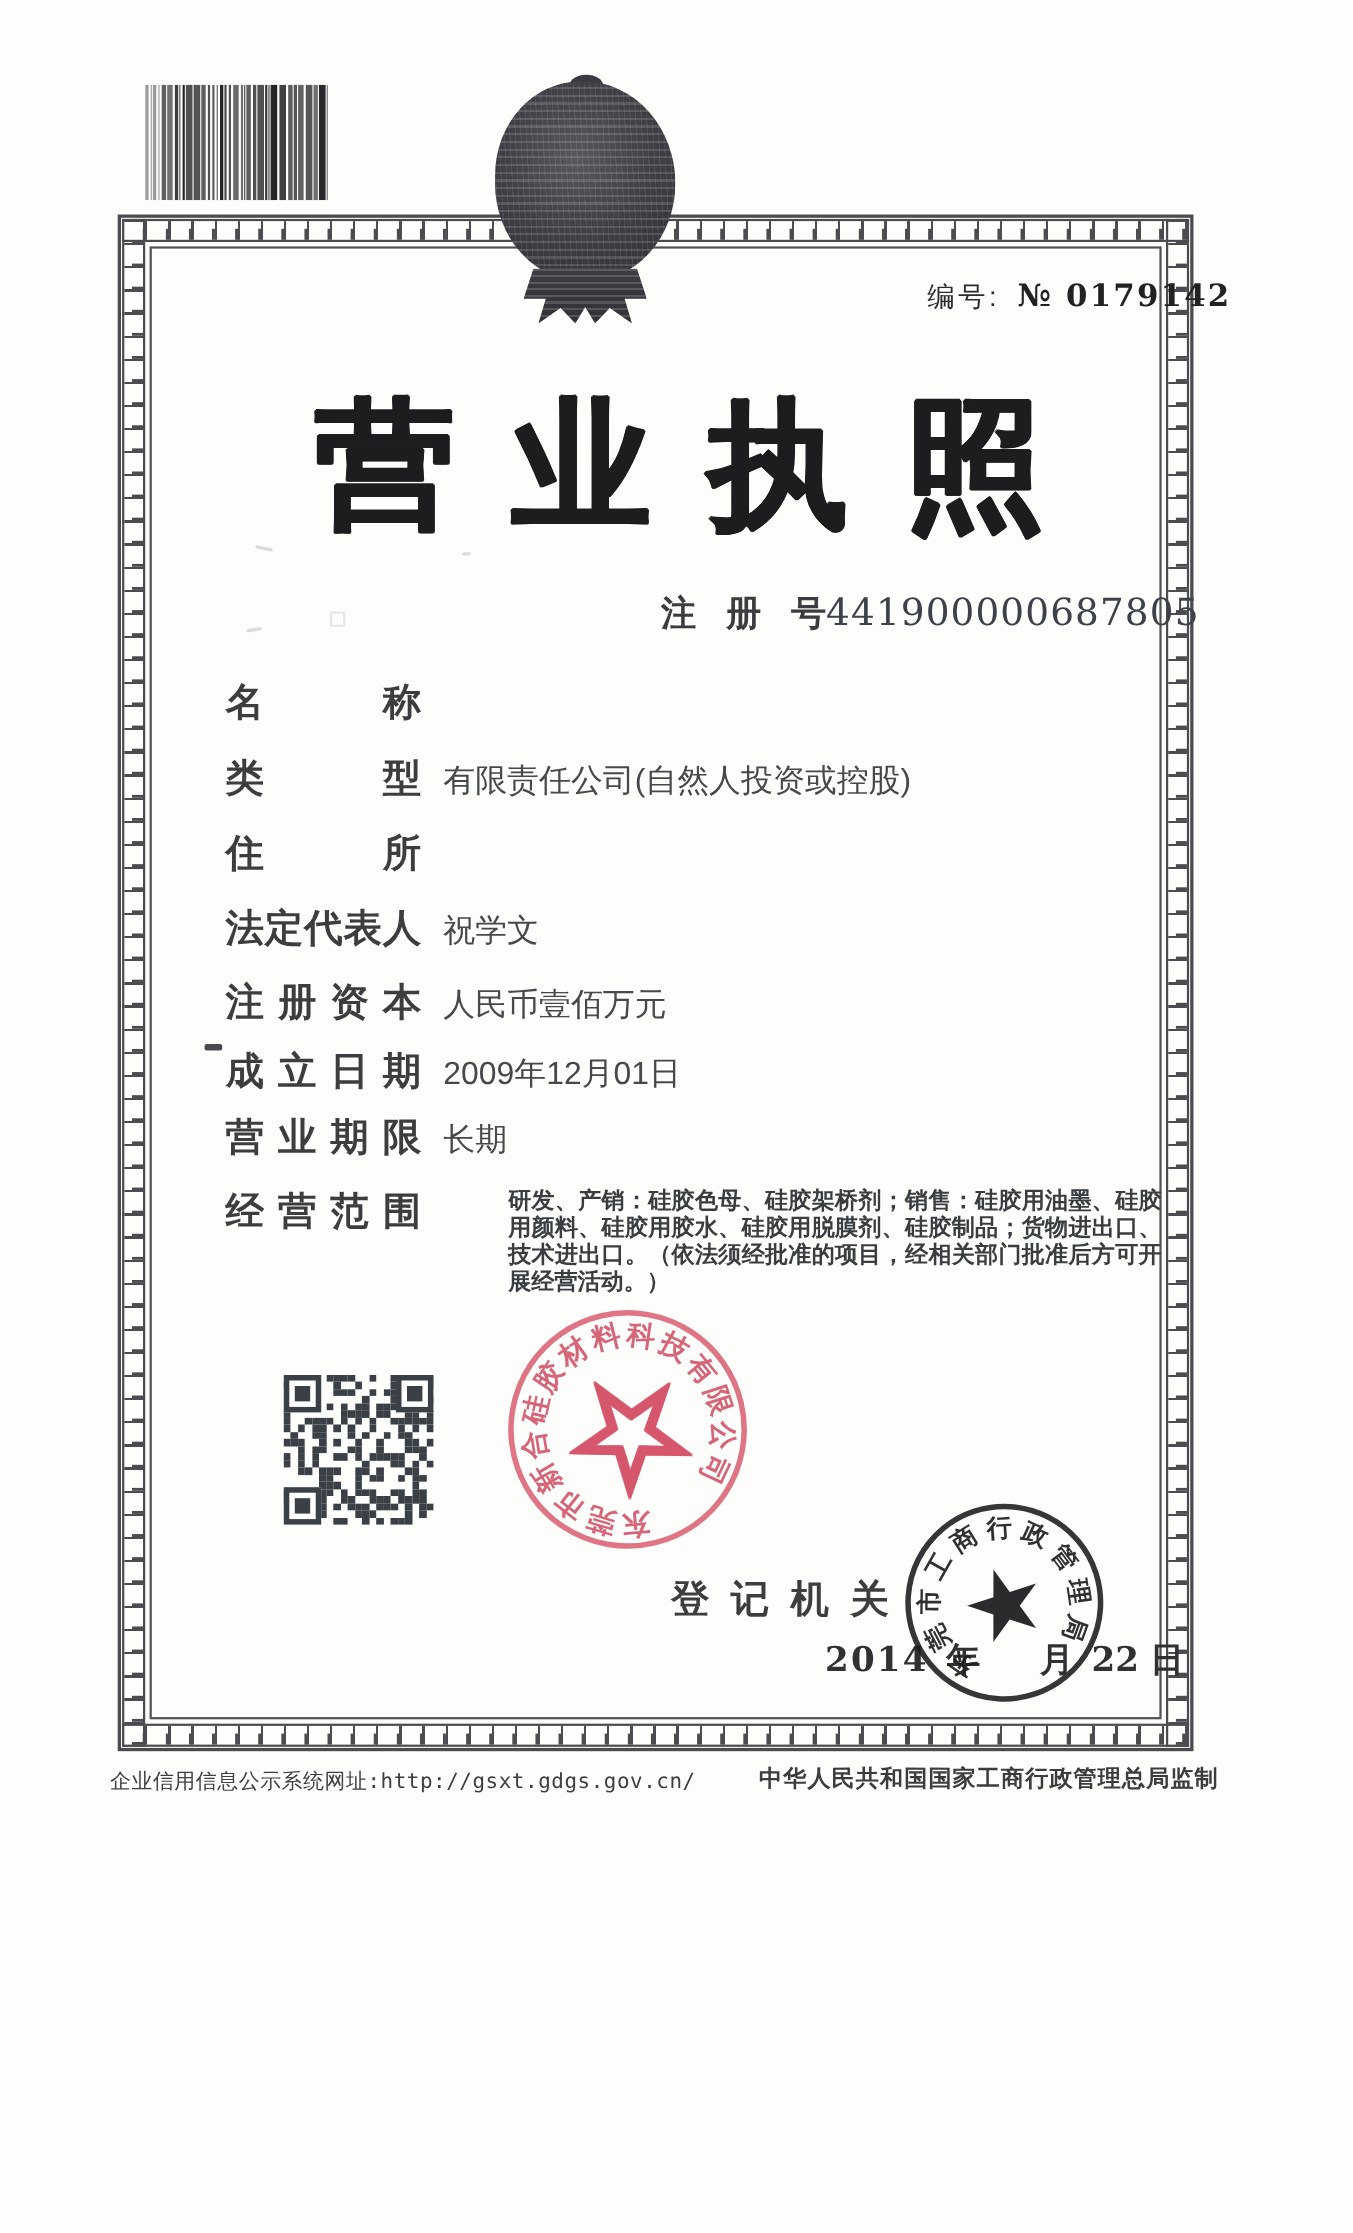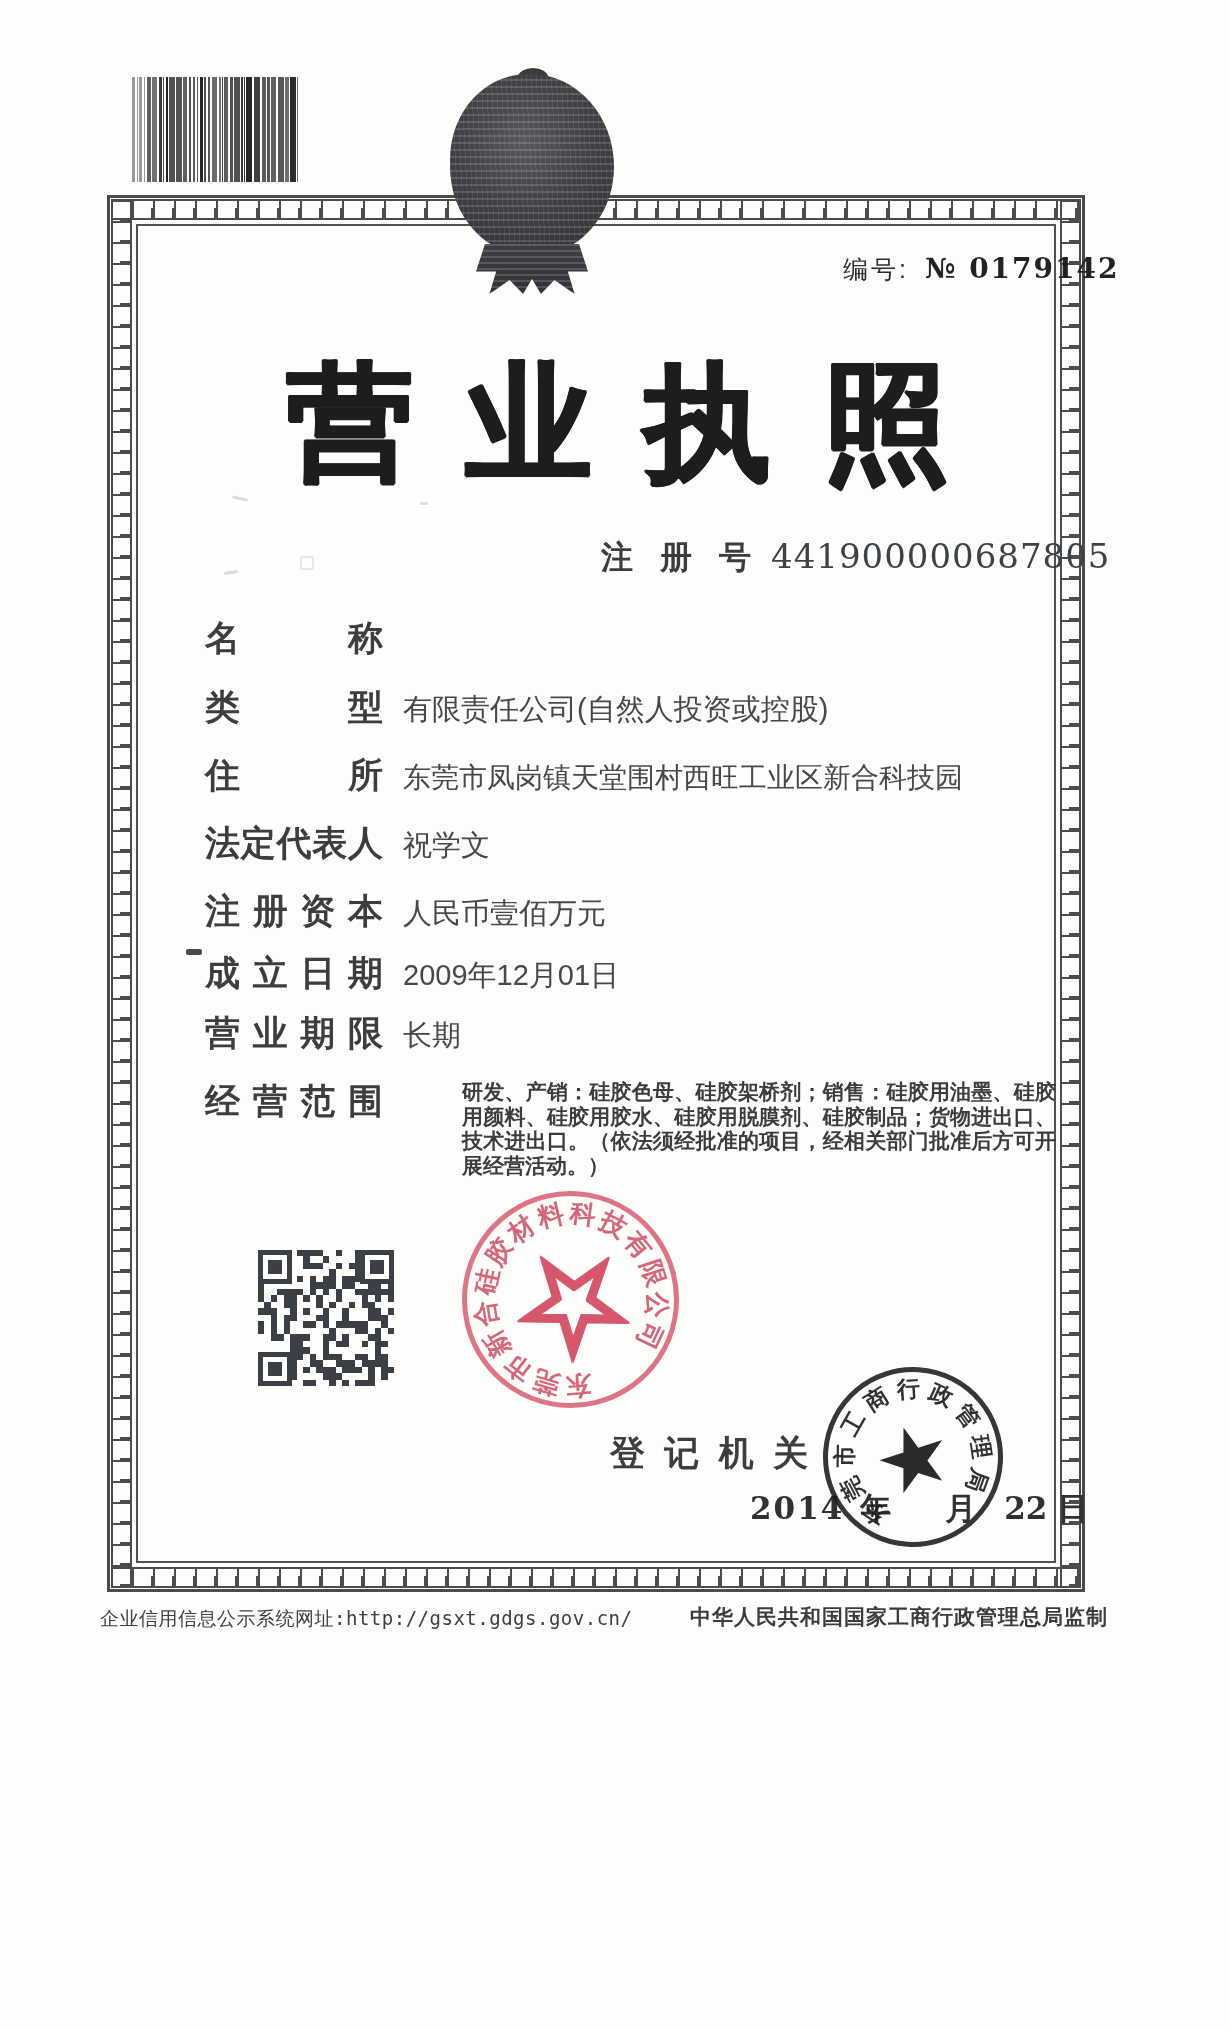--- a/index.html
+++ b/index.html
@@ -45,21 +45,21 @@
   .serial .lbl{font-size:25px;letter-spacing:3px;}
   .serial .no{font-family:"DejaVu Serif","Liberation Serif",serif;font-weight:bold;font-size:28px;margin-left:16px;letter-spacing:2px;color:#222;}
 
   .title{left:287px;top:349px;width:662px;height:148px;display:flex;justify-content:space-between;
     font-size:126px;font-weight:900;color:#1d1d1f;line-height:148px;
     text-shadow:1.5px 0 currentColor,-1.5px 0 currentColor,0 1.5px currentColor,0 -1.5px currentColor,
       1px 1px currentColor,-1px -1px currentColor,1px -1px currentColor,-1px 1px currentColor;}
 
   .regline{left:601px;top:536px;display:flex;align-items:baseline;}
   .regline .lbl{width:150px;display:flex;justify-content:space-between;font-size:32px;color:#3c3c40;font-weight:600;}
-  .regline .num{font-family:"DejaVu Serif","Liberation Serif",serif;font-size:34px;color:#3d4249;margin-left:20px;letter-spacing:1px;}
+  .regline .num{font-family:"DejaVu Serif","Liberation Serif",serif;font-size:34px;color:#3d4249;letter-spacing:1px;}
 
   .row{position:absolute;left:205px;z-index:4;display:flex;align-items:baseline;}
   .row .lbl{width:178px;display:flex;justify-content:space-between;font-size:35px;font-weight:600;color:#3d3d40;flex:none;}
   .row .val{margin-left:20px;font-size:29px;color:#46494c;white-space:nowrap;}
   .scope-text{left:462px;top:1080px;width:594px;font-size:21px;line-height:24.5px;color:#3a3d40;
     text-align:justify;word-break:break-all;font-weight:600;}
 
   
   .qr{position:absolute;left:258px;top:1250px;width:136px;height:136px;z-index:4;display:grid;
     grid-template:repeat(21,1fr)/repeat(21,1fr);}
@@ -81,21 +81,21 @@
   .stamp-black .ring-text{font-size:23px;font-weight:bold;}
   .stamp-black .star{position:absolute;left:50%;top:52%;transform:translate(-50%,-52%);font-size:86px;color:rgba(25,25,27,.92);}
 
   .registrar{left:610px;top:1430px;width:198px;display:flex;justify-content:space-between;
     font-size:35px;font-weight:600;color:#3d3d40;}
 
   .dateline{left:750px;top:1488px;display:flex;align-items:baseline;color:#313134;font-size:31px;font-weight:600;}
   .dateline .y{font-family:"DejaVu Serif","Liberation Serif",serif;font-weight:bold;letter-spacing:2px;}
   .dateline .u1{margin-left:16px;}
   .dateline .u2{margin-left:54px;}
-  .dateline .d{margin-left:28px;font-family:"DejaVu Serif","Liberation Serif",serif;font-weight:bold;text-align:right;}
+  .dateline .d{margin-left:16px;font-family:"DejaVu Serif","Liberation Serif",serif;font-weight:bold;text-align:right;}
   .dateline .u3{margin-left:10px;}
 
   .footer-left{left:100px;top:1606px;font-size:19px;color:#3f3f42;letter-spacing:.5px;font-family:"DejaVu Sans Mono","Liberation Mono",monospace;}
   .footer-right{left:690px;top:1603px;font-size:21px;color:#3c3c3f;letter-spacing:1px;font-weight:600;text-align:center;}
 
   .smudge{position:absolute;background:#9a9a96;opacity:.35;border-radius:2px;z-index:2;}
   .s1{left:232px;top:497px;width:16px;height:3px;transform:rotate(12deg);}
   .s2{left:300px;top:556px;width:10px;height:10px;opacity:.2;border:2px solid #8a8a86;background:none;}
   .s3{left:224px;top:571px;width:14px;height:3px;transform:rotate(-8deg);}
   .s4{left:420px;top:502px;width:8px;height:3px;}
@@ -190,21 +190,20 @@
         <span>类</span>
         <span>型</span>
       </span>
     <span class="val">有限责任公司(自然人投资或控股)</span>
   </div>
   <div class="row" style="top:752px">
     <span class="lbl">
         <span>住</span>
         <span>所</span>
       </span>
-    <span class="val" style="font-size:28px">东莞市凤岗镇天堂围村西旺工业区新合科技园</span>
   </div>
   <div class="row" style="top:820px">
     <span class="lbl">
         <span>法</span>
         <span>定</span>
         <span>代</span>
         <span>表</span>
         <span>人</span>
       </span>
     <span class="val">祝学文</span>

